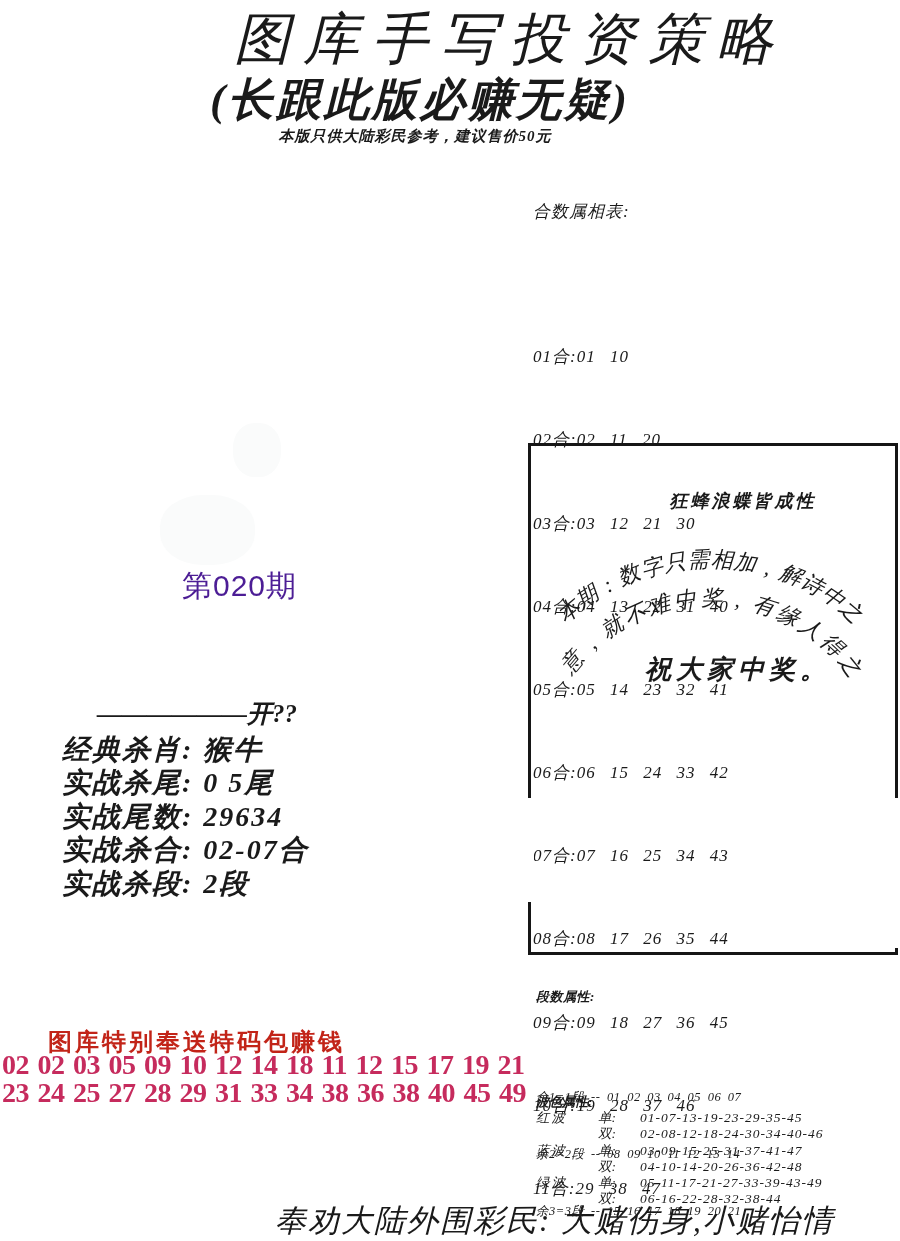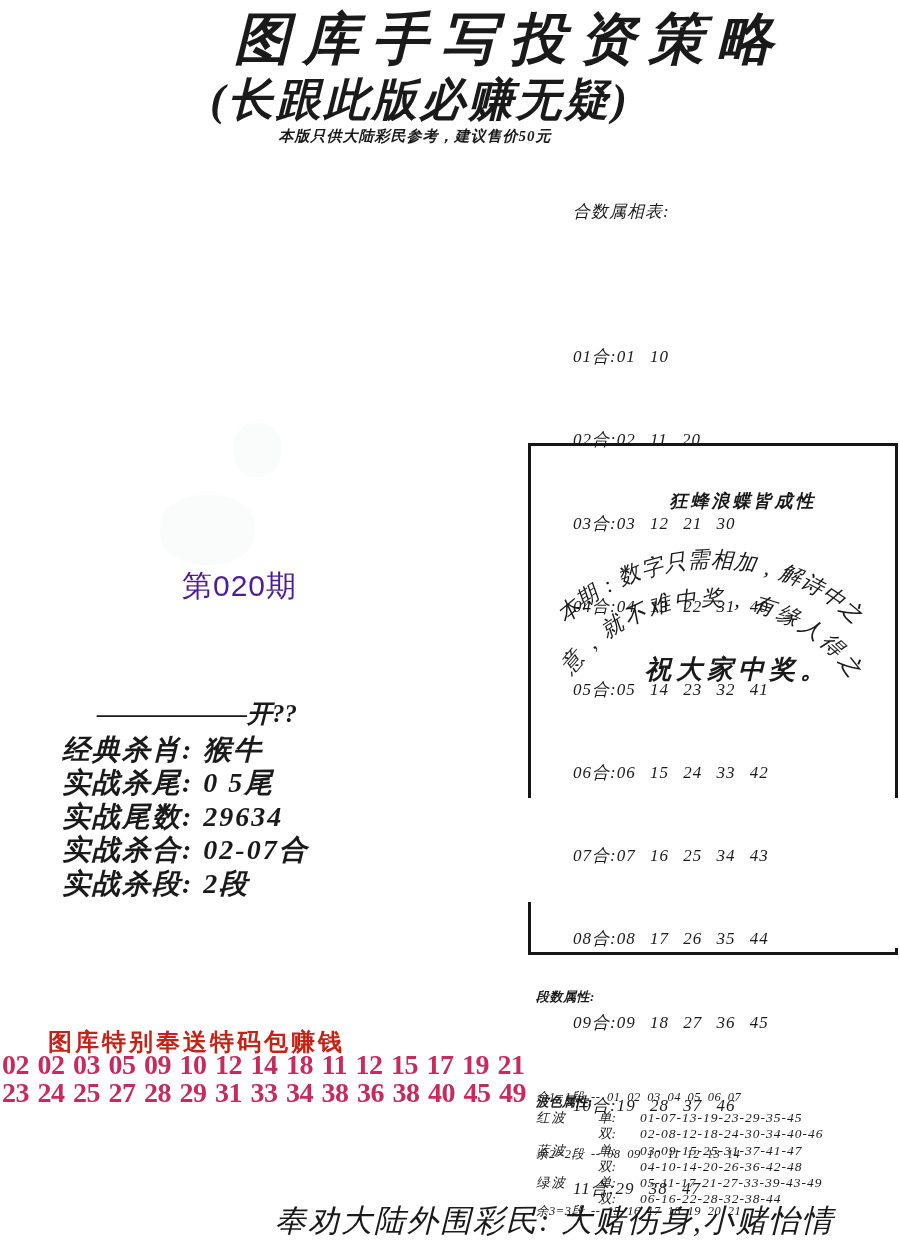--- a/index.html
+++ b/index.html
@@ -1,30 +1,30 @@
 <!DOCTYPE html>
 <html><head>
 <meta charset="utf-8">
 <style>
   html,body{margin:0;padding:0;background:#ffffff;}
   #sheet{position:relative;width:900px;height:1241px;background:#ffffff;overflow:hidden;
          font-family:"Liberation Serif", serif;color:#1a1a1a;}
   .abs{position:absolute;}
   .hand{font-family:"Liberation Serif", serif;font-style:italic;}
   
-  .main-title{left:130px;top:2px;width:760px;text-align:center;font-size:56px;font-weight:bold;
+  .main-title{left:130px;top:2px;width:760px;text-align:center;font-size:56px;font-weight:normal;
               letter-spacing:13px;white-space:nowrap;}
   .sub-title{left:90px;top:70px;width:660px;text-align:center;font-size:45px;font-weight:bold;
              letter-spacing:3px;white-space:nowrap;}
   .small-note{left:190px;top:127px;width:450px;text-align:center;font-size:15px;font-weight:bold;
               letter-spacing:1px;white-space:nowrap;}
   
   .hesu{left:533px;top:160px;width:360px;font-size:17px;line-height:20.8px;letter-spacing:1px;
         word-spacing:9px;white-space:pre;}
-  .hesu .row{font-weight:normal;margin-left:40px;}
+  .hesu .row{font-weight:normal;}
   
   .poem-box{left:528px;top:443px;width:370px;height:512px;border:3px solid #161616;box-sizing:border-box;}
   .poem-line1{left:643px;top:489px;width:200px;text-align:center;font-size:18px;font-weight:bold;
               letter-spacing:3px;white-space:nowrap;}
   .arc{left:528px;top:443px;width:364px;height:506px;}
   .arc span{position:absolute;font-size:22px;font-family:"Liberation Serif",serif;font-style:italic;
             white-space:pre;}
   .blessing{left:633px;top:652px;width:210px;text-align:center;font-size:26px;font-weight:bold;
             letter-spacing:5px;white-space:nowrap;}
   .border-gap{background:#ffffff;}

